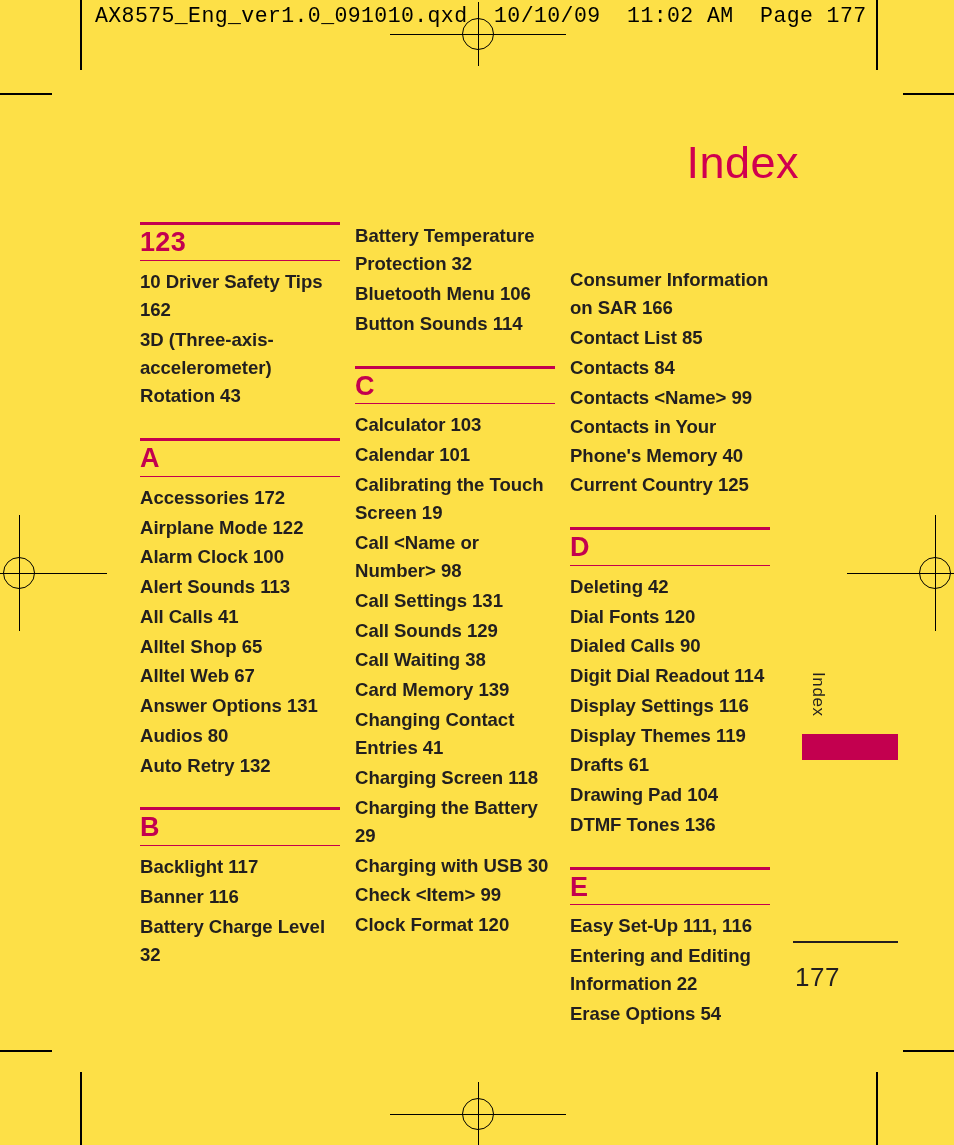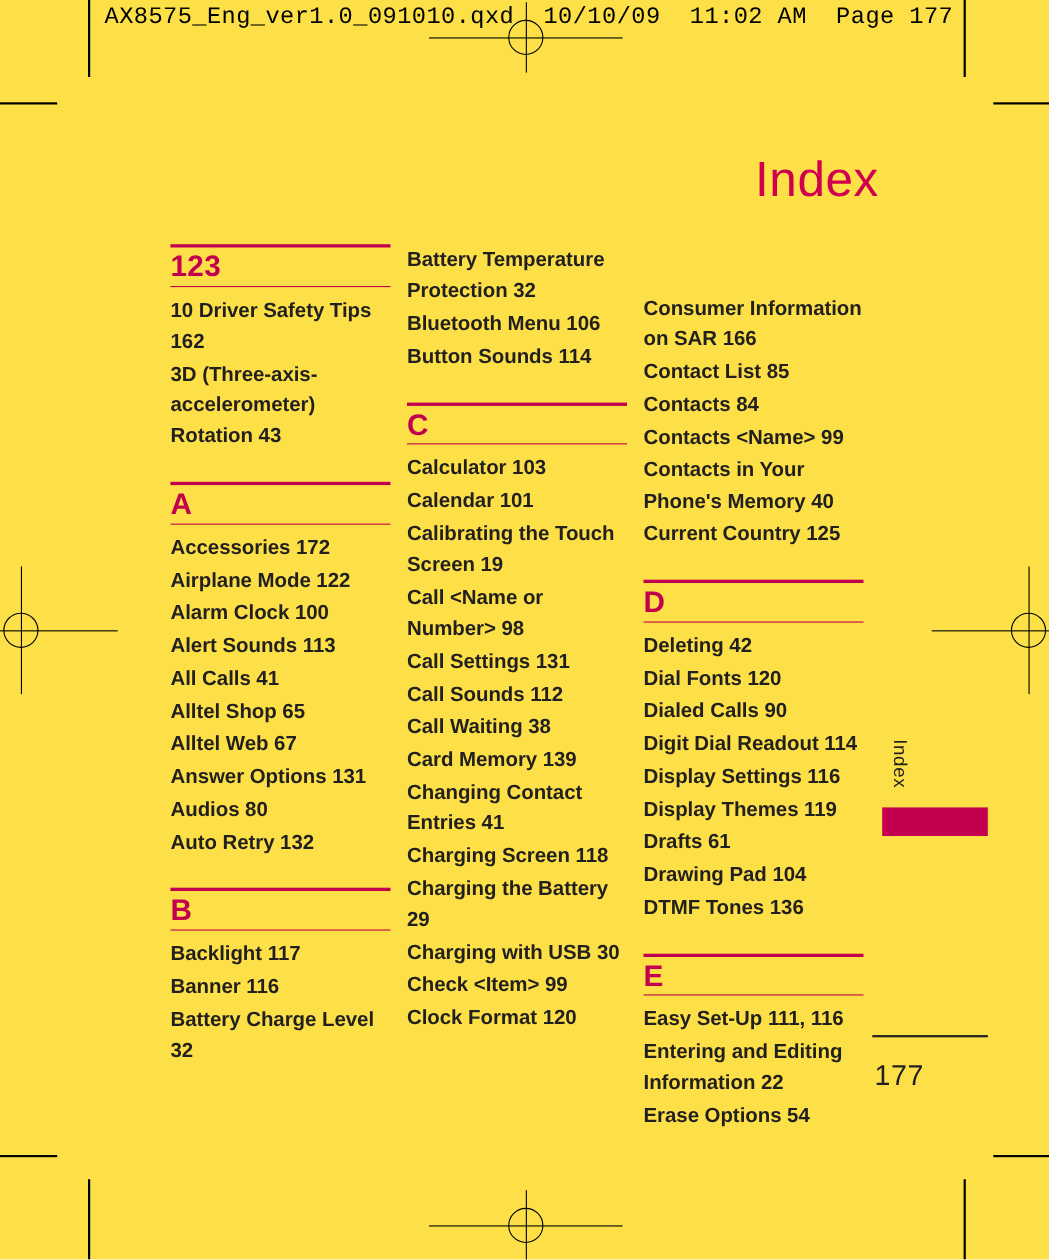--- a/index.html
+++ b/index.html
@@ -103,21 +103,20 @@
   }
 
   
   .columns {
     position: absolute;
     left: 140px;
     top: 222px;
     width: 660px;
     display: flex;
     gap: 0;
-    justify-content: center;
   }
   .col {
     width: 200px;
     margin-right: 15px;
   }
   .col:last-child { margin-right: 0; margin-top: 44px; }
 
   .section { margin-bottom: 0; }
 
   .rule-top {
@@ -284,21 +283,21 @@
         <div class="section">
           <div class="rule-top"></div>
           <div class="letter">C</div>
           <div class="rule-bottom"></div>
           <div class="entries">
             <div class="entry">Calculator 103</div>
             <div class="entry">Calendar 101</div>
             <div class="entry">Calibrating the Touch Screen 19</div>
             <div class="entry">Call &lt;Name or Number&gt; 98</div>
             <div class="entry">Call Settings 131</div>
-            <div class="entry">Call Sounds 112</div>
+            <div class="entry">Call Sounds 129</div>
             <div class="entry">Call Waiting 38</div>
             <div class="entry">Card Memory 139</div>
             <div class="entry">Changing Contact Entries 41</div>
             <div class="entry">Charging Screen 118</div>
             <div class="entry">Charging the Battery 29</div>
             <div class="entry">Charging with USB 30</div>
             <div class="entry">Check &lt;Item&gt; 99</div>
             <div class="entry">Clock Format 120</div>
           </div>
         </div>

